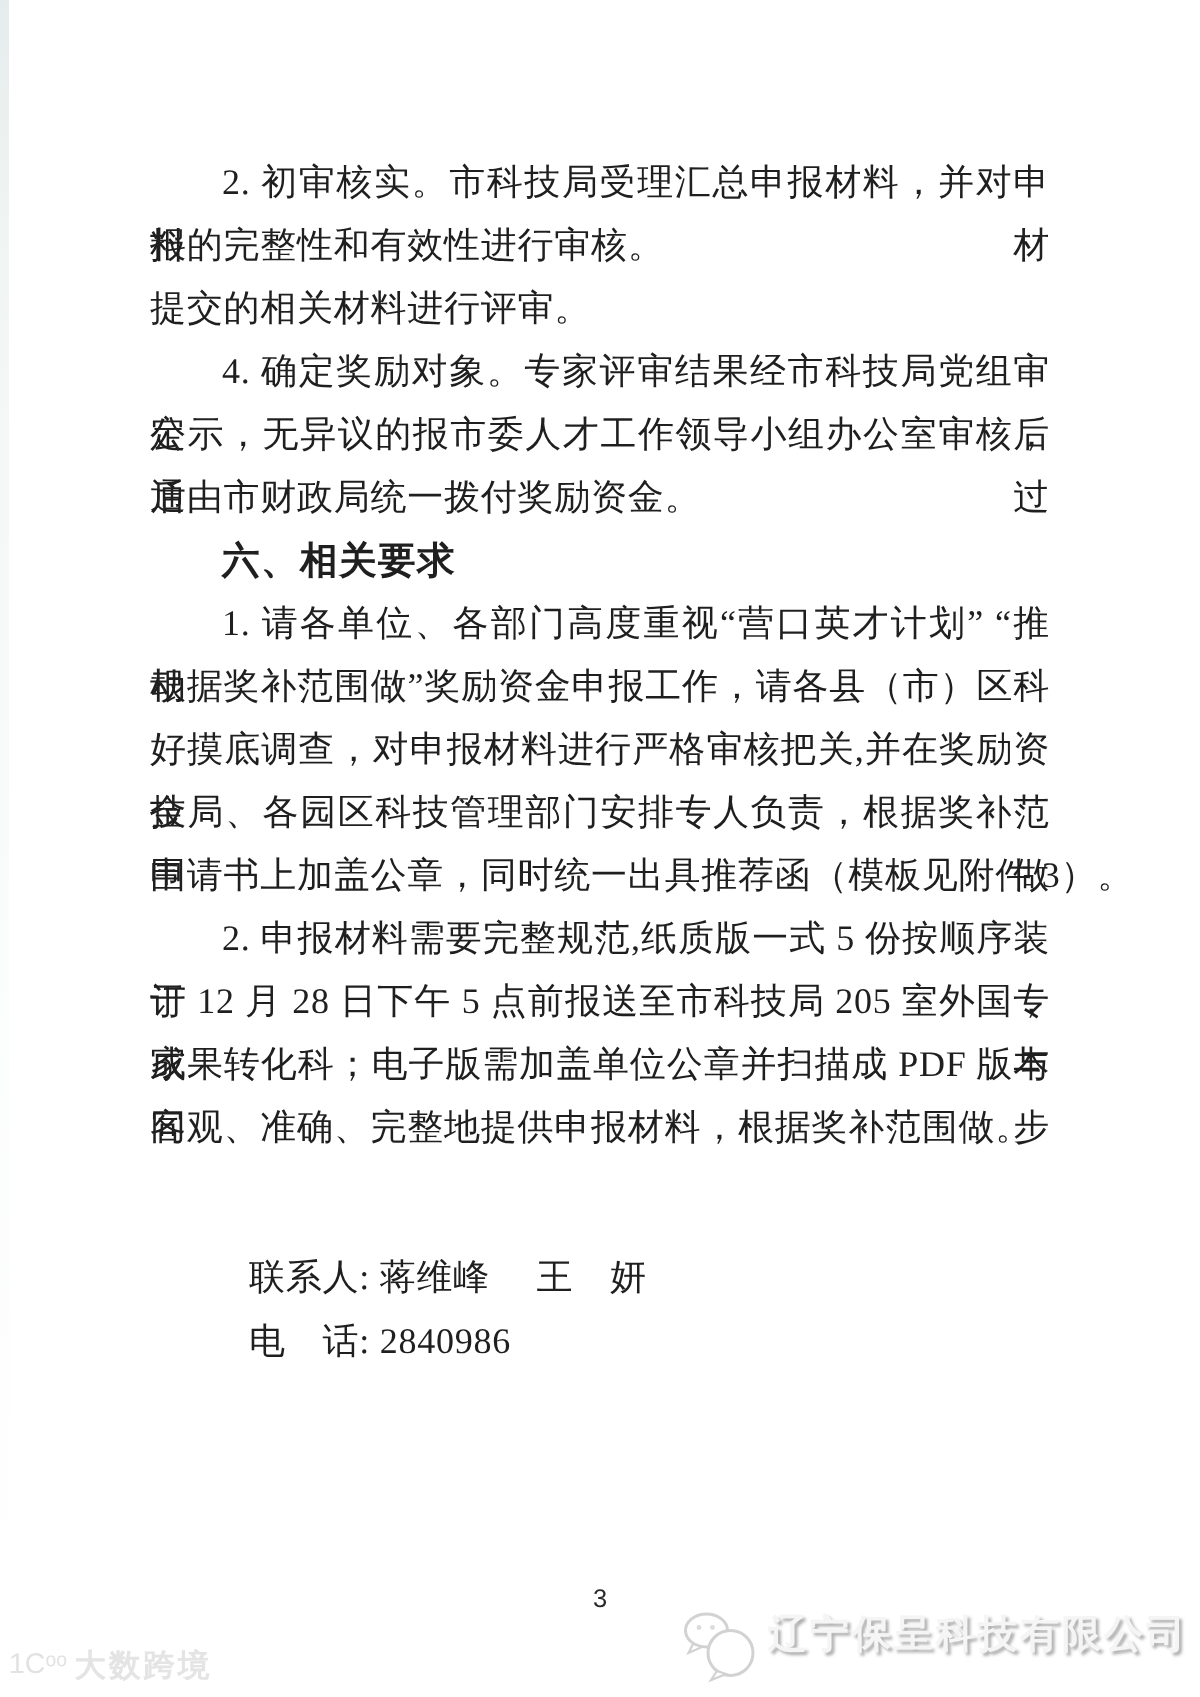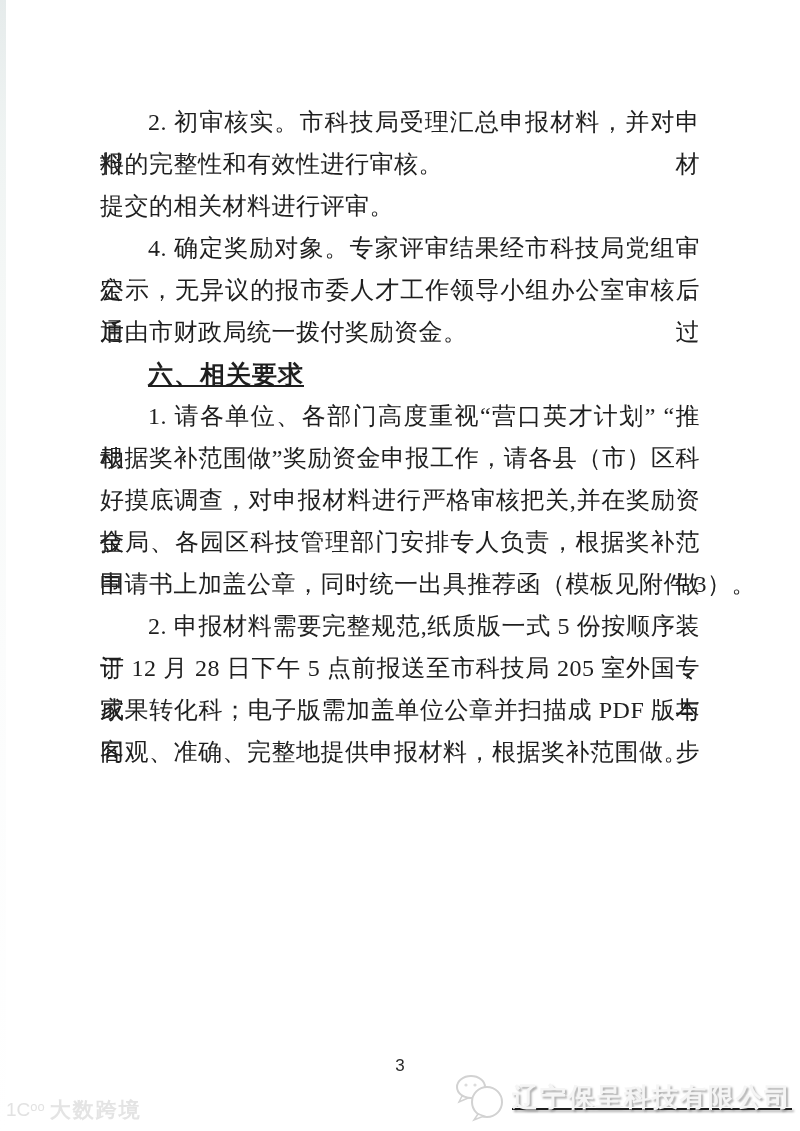--- a/index.html
+++ b/index.html
@@ -50,21 +50,20 @@
   }
   .line.last {
     text-align: left;
   }
   .line.heading {
     font-family: "Liberation Sans", "DejaVu Sans", sans-serif;
     font-weight: 700;
     font-size: 25px;
     padding-left: 48px;
     letter-spacing: 1px;
-    text-decoration: underline;
   }
   .contact {
     margin-top: 58px;
     padding-left: 66px;
   }
   .contact .contact-line {
     height: 43px;
     line-height: 43px;
     font-size: 24px;
     letter-spacing: 0.5px;
@@ -99,24 +98,23 @@
     font-weight: 400;
     letter-spacing: 0;
     color: #e2e2e2;
   }
   
   .wm-right {
     position: absolute;
     right: 8px;
     top: 1072px;
     display: flex;
-    align-items: center;
+    align-items: flex-start;
     gap: 4px;
     user-select: none;
-    text-decoration: underline;
   }
   .wm-right .wm-company {
     font-family: "Liberation Sans", "DejaVu Sans", sans-serif;
     font-weight: 700;
     font-size: 26px;
     letter-spacing: 2px;
     color: #f5f5f5;
     text-shadow: 2px 2px 2px rgba(150,150,150,.75), -1px -1px 1px rgba(255,255,255,.95);
   }
   .wm-right svg { display: block; }
@@ -142,20 +140,22 @@
         <div class="line full">好摸底调查，对申报材料进行严格审核把关,并在奖励资金</div>
         <div class="line full">技局、各园区科技管理部门安排专人负责，根据奖补范围做</div>
         <div class="line last">申请书上加盖公章，同时统一出具推荐函（模板见附件 3）。</div>
         <div class="line first">2. 申报材料需要完整规范,纸质版一式 5 份按顺序装订，</div>
         <div class="line full">于 12 月 28 日下午 5 点前报送至市科技局 205 室外国专家与</div>
         <div class="line full">成果转化科；电子版需加盖单位公章并扫描成 PDF 版本同步</div>
         <div class="line last">客观、准确、完整地提供申报材料，根据奖补范围做。</div>
       </div>
 
     <div class="contact">
+        <div class="contact-line">联系人: 蒋维峰　 王　妍</div>
+        <div class="contact-line">电　话: 2840986</div>
       </div>
   </div>
 
   <div class="page-number">3</div>
 
   <div class="wm-left">
     <span class="logo-glyph">1Cᵒᵒ</span>
     <span>大数跨境</span>
   </div>
 

